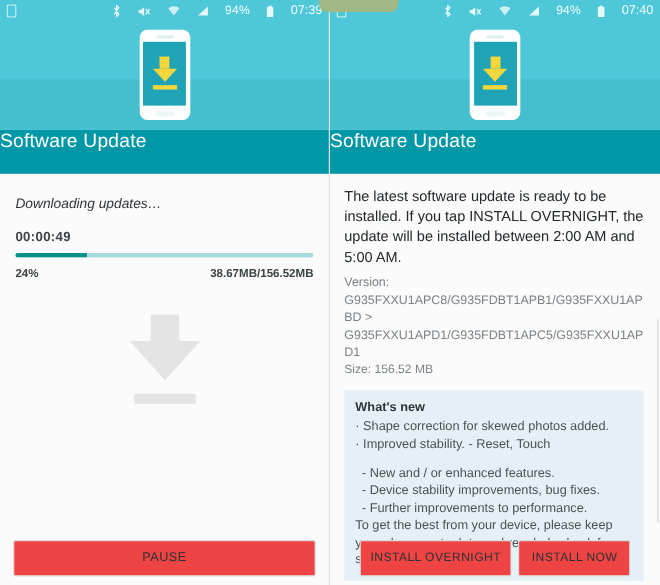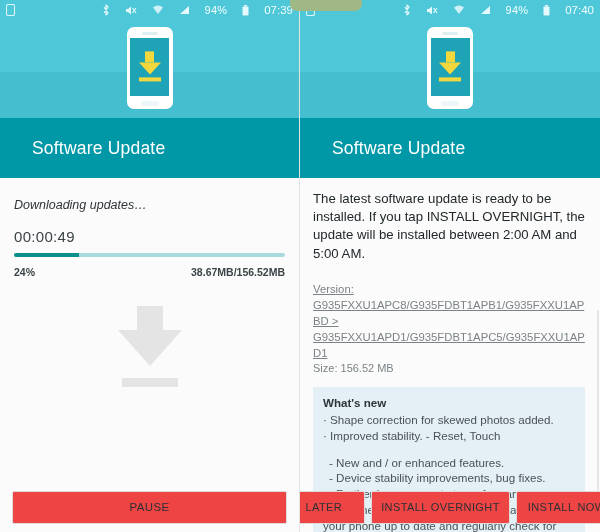--- a/index.html
+++ b/index.html
@@ -80,36 +80,36 @@
   .dl-head {
     width: 0; height: 0; margin: 0 auto;
     border-left: 11px solid transparent;
     border-right: 11px solid transparent;
     border-top: 12px solid #f4d73c;
   }
   .dl-base { width: 22px; height: 4px; background: #f4d73c; margin: 3px auto 0; }
 
   
   .titlebar {
-    height: 60px;
+    height: 40px;
     background: #0097a7;
-    display: flex; align-items: center;
-    padding: 0 32px;
+    display: flex; 
+    padding: 0 0;
   }
   .titlebar .title {
     color: #ffffff;
     font-size: 17.5px;
     font-weight: 400;
     letter-spacing: .2px;
   }
 
   
   .body-left { position: relative; height: 370px; padding: 20px 14px 0; }
   .dl-label { font-size: 12.5px; color: #2e3538; margin-bottom: 16px; font-style: italic; }
-  .timer { font-size: 15px; color: #3c4447; margin-bottom: 8px; letter-spacing: .3px; }
+  .timer { font-size: 12px; color: #3c4447; margin-bottom: 8px; letter-spacing: .3px; font-weight: bold; }
   .progress-track {
     position: relative; height: 4px; width: 100%;
     background: #a9dbdd; border-radius: 2px; overflow: hidden;
   }
   .progress-fill { position: absolute; left: 0; top: 0; bottom: 0; background: #0b8f8a; }
   .progress-meta {
     display: flex; justify-content: space-between;
     margin-top: 9px; font-size: 10.5px; color: #3c4447; font-weight: 700;
   }
   .big-arrow {
@@ -124,24 +124,23 @@
     border-top: 36px solid #e4e4e4;
   }
   .ba-base { width: 56px; height: 9px; background: #e4e4e4; margin: 12px auto 0; }
 
   
   .body-right { position: relative; height: 300px; padding: 12px 13px 0; }
   .lead {
     font-size: 13.2px; line-height: 1.38; color: #22282b;
   }
   .version {
-    margin-top: 18px;
+    margin-top: 6px;
     font-size: 11.3px; line-height: 1.42; color: #7b8387;
     word-break: break-word;
-    text-decoration: underline;
   }
   .size { font-size: 11px; color: #7b8387; margin-top: 1px; }
   .whatsnew {
     margin-top: 13px;
     background: #e4f0f6;
     padding: 9px 10px 11px;
     width: 272px;
   }
   .wn-title { font-size: 11.6px; font-weight: 700; color: #2e3538; margin-bottom: 3px; }
   .wn-item { font-size: 11.6px; color: #4a5256; line-height: 1.36; }
@@ -346,20 +345,19 @@
         <div class="wn-sub">- New and / or enhanced features.</div>
         <div class="wn-sub">- Device stability improvements, bug fixes.</div>
         <div class="wn-sub">- Further improvements to performance.</div>
         <div class="wn-para">To get the best from your device, please keep your phone up to date and regularly check for software updates.</div>
       </div>
 
       <div class="scrollbar"></div>
     </div>
 
     <div class="btnbar">
-      <div class="btn later">LATER</div>
       <div class="btn overnight">INSTALL OVERNIGHT</div>
       <div class="btn now">INSTALL NOW</div>
     </div>
   </div>
 
   <div class="olive-bar"></div>
 </div>
 
 </body></html>

